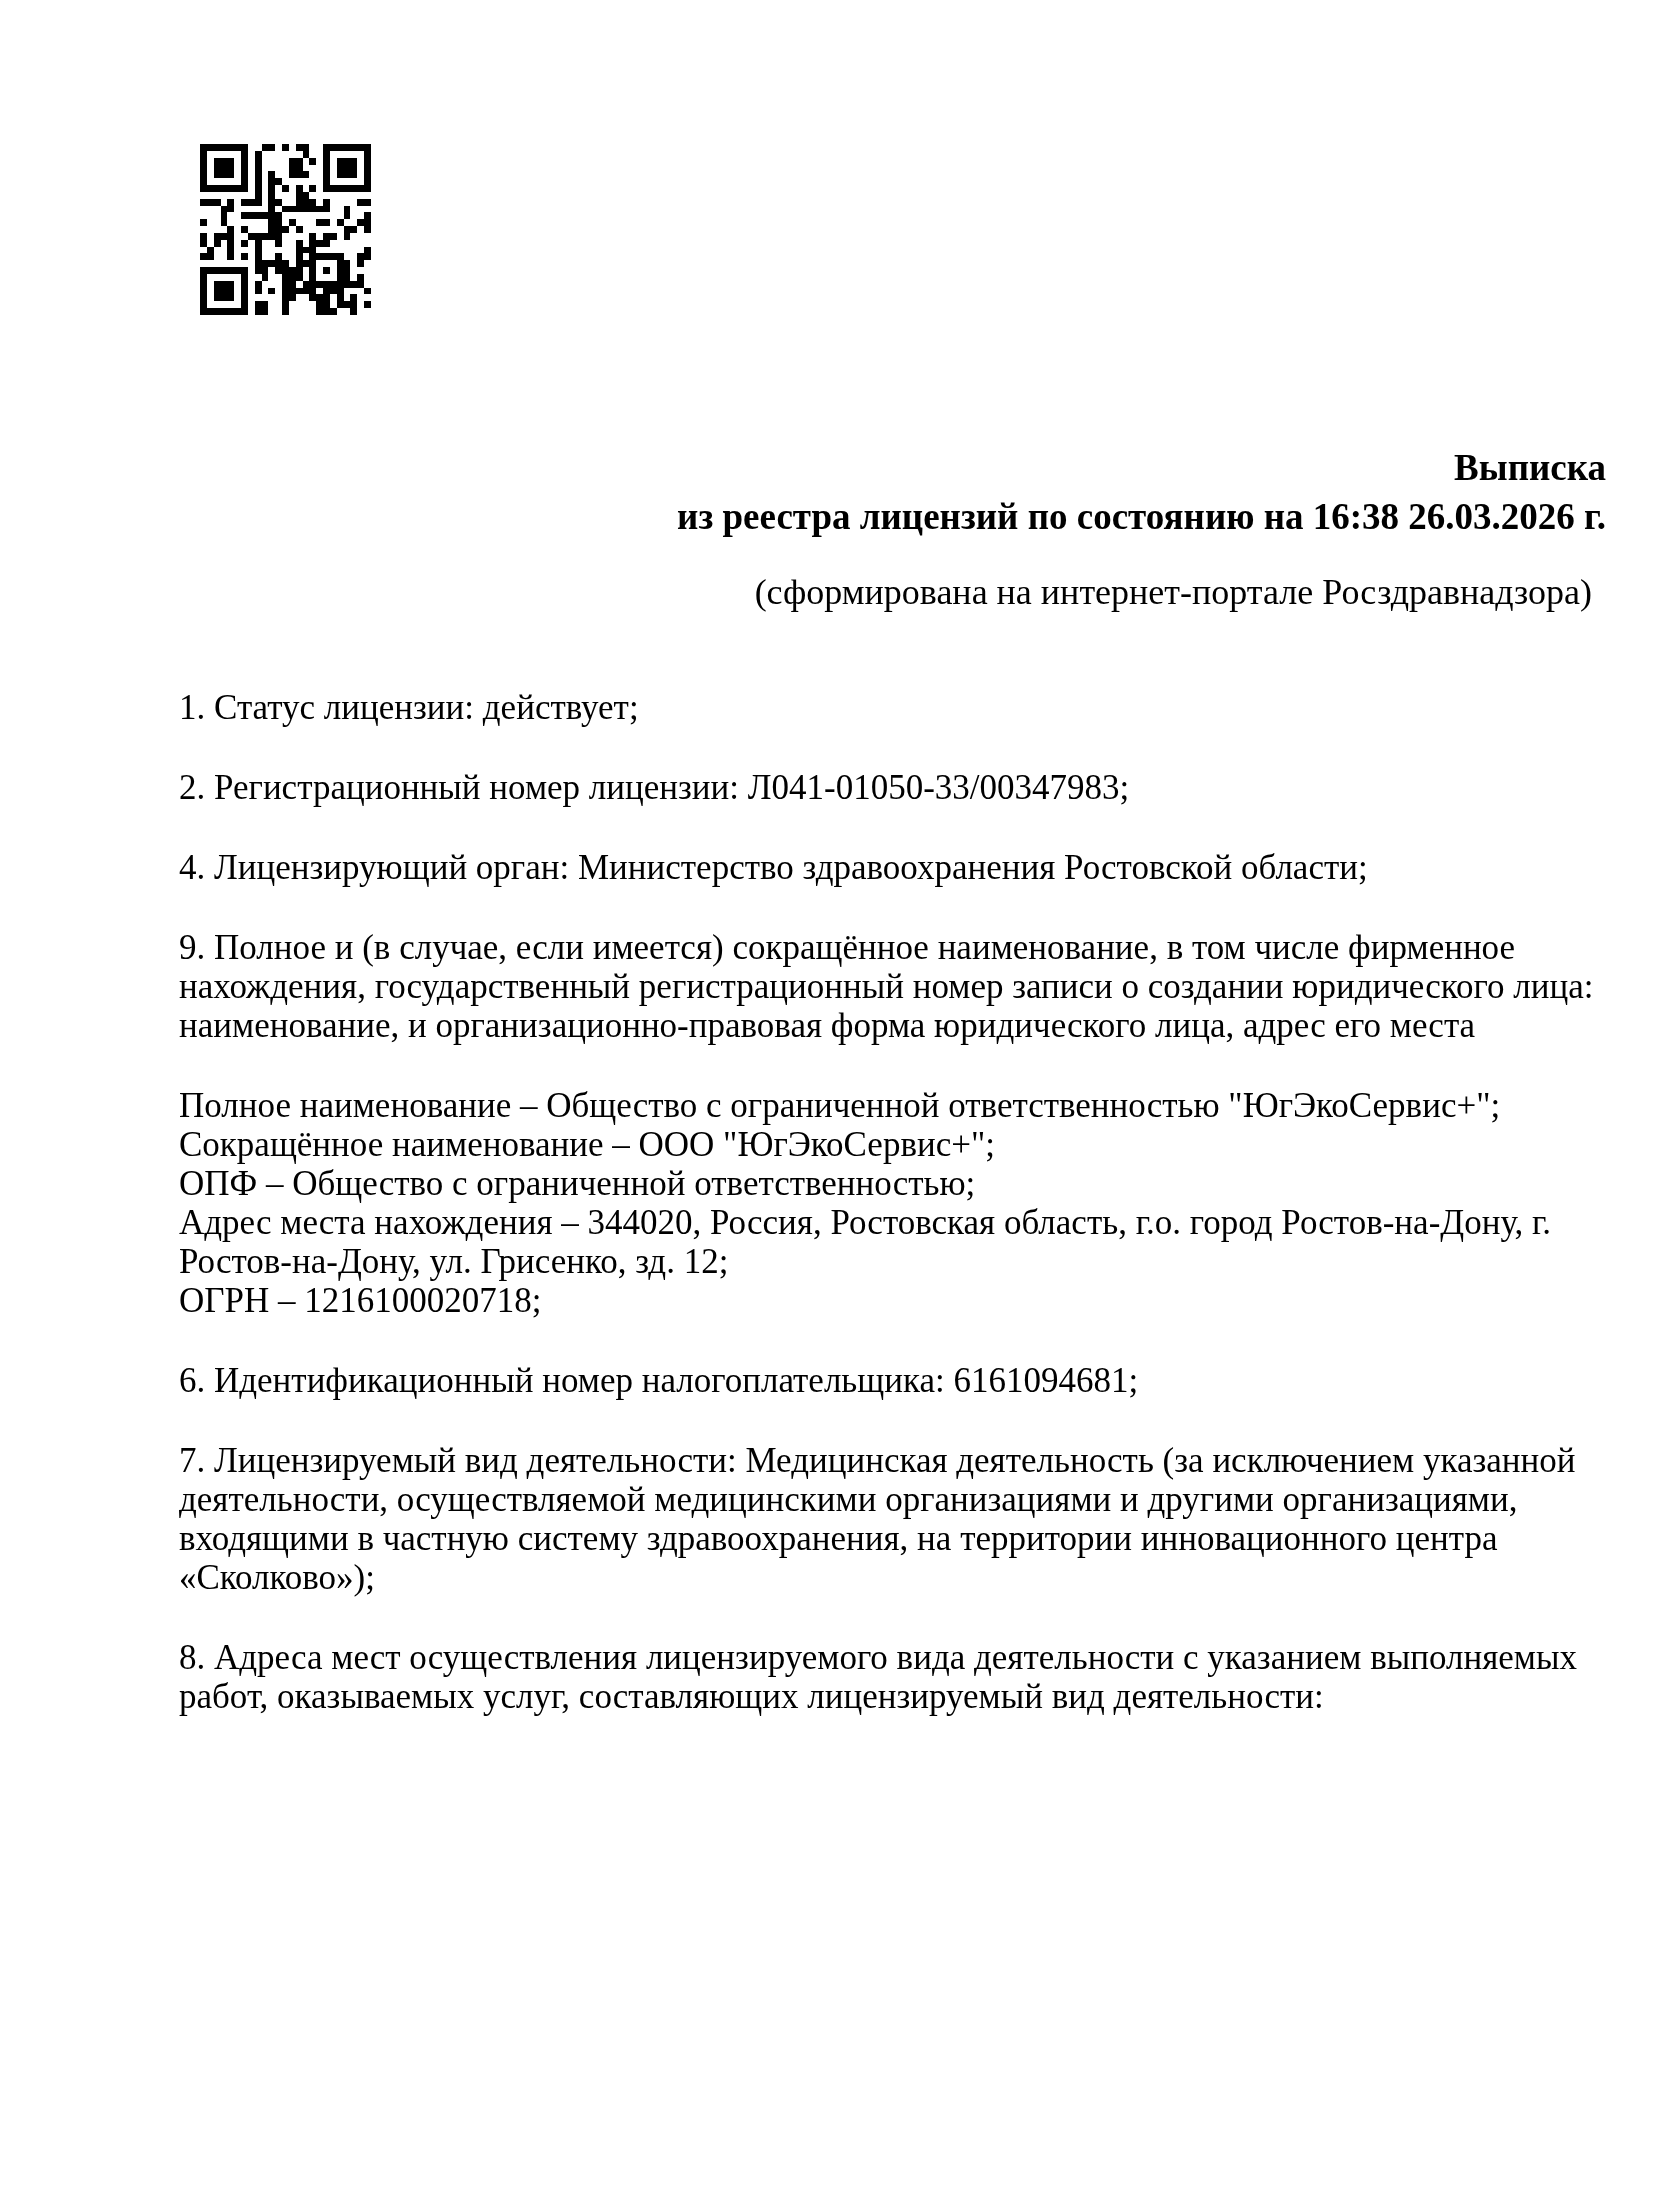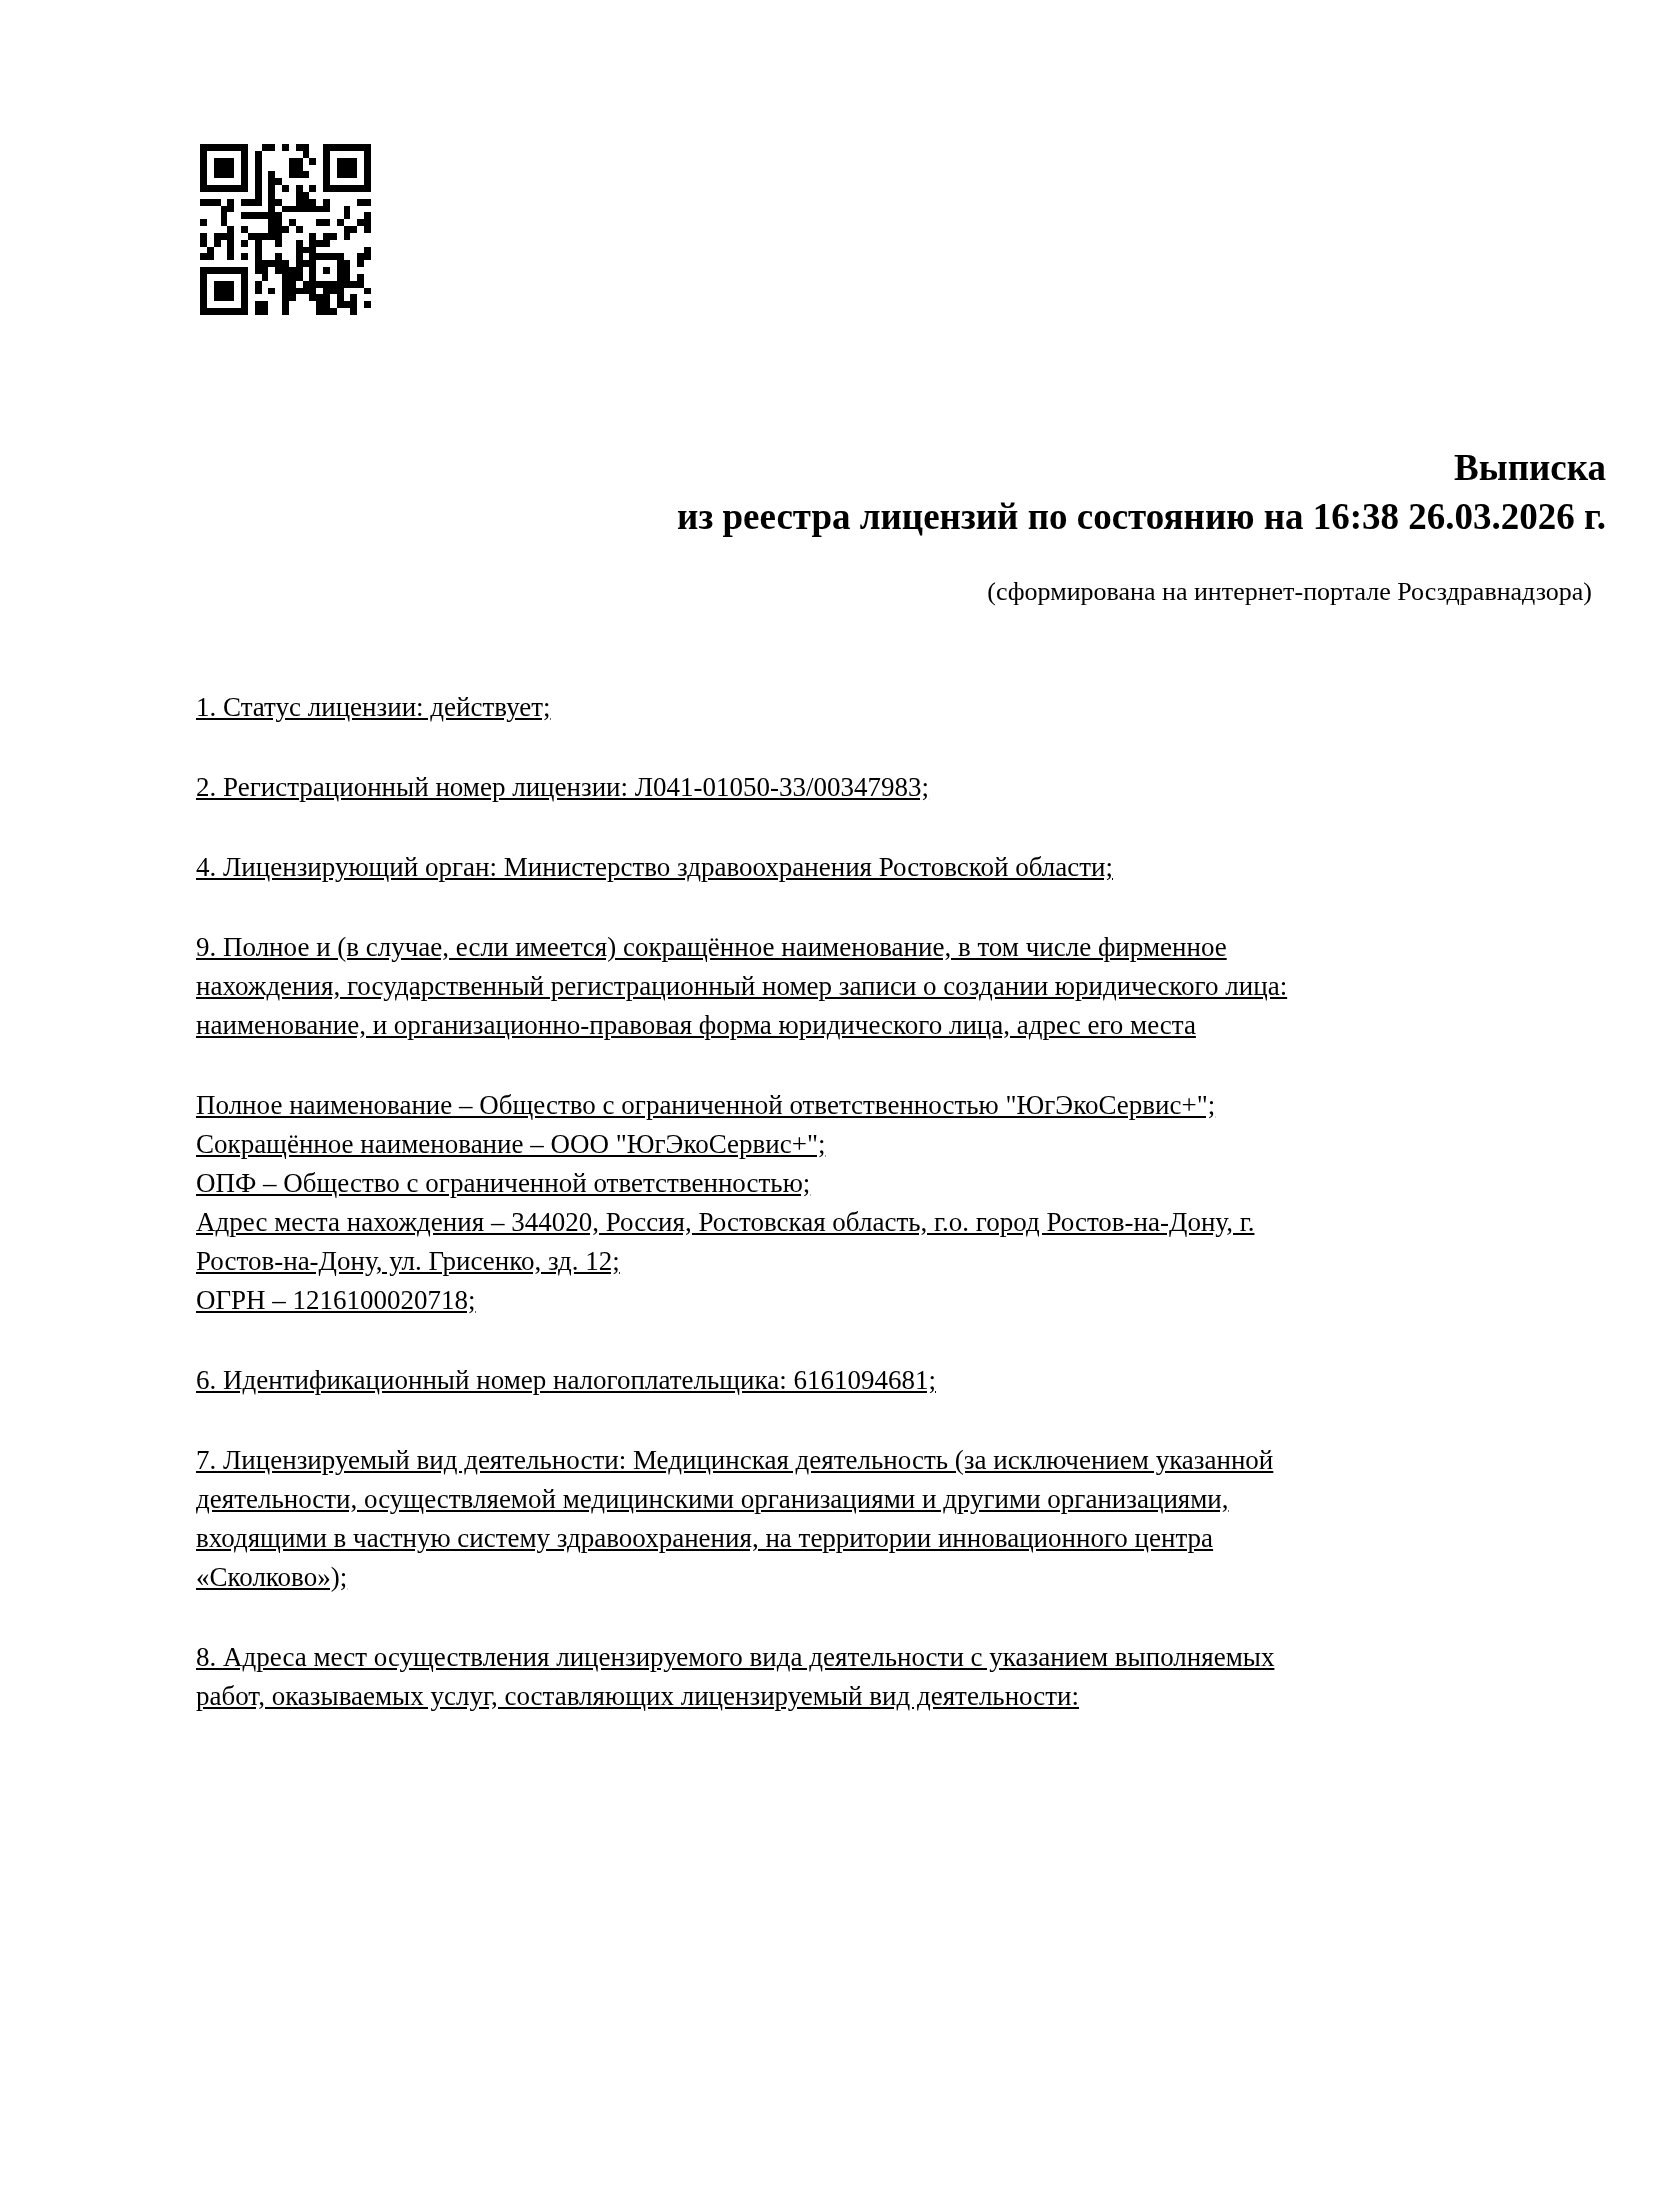--- a/index.html
+++ b/index.html
@@ -34,33 +34,32 @@
     font-size: 37px;
     line-height: 49px;
     white-space: nowrap;
   }
   .subtitle {
     position: absolute;
     left: 189px;
     top: 577px;
     width: 1403px;
     text-align: right;
-    font-size: 26px;
+    font-size: 36px;
     line-height: 30px;
     white-space: nowrap;
   }
   .doc-body {
     position: absolute;
-    left: 196px;
+    left: 179px;
     top: 688px;
     width: 1443px;
-    font-size: 27px;
+    font-size: 35px;
     line-height: 39px;
     white-space: nowrap;
-    text-decoration: underline;
   }
   .para { margin: 0 0 41px 0; }
   .para:last-child { margin-bottom: 0; }
   .line { height: 39px; }
 </style>
 </head>
 <body>
 
 <div class="page">
 

